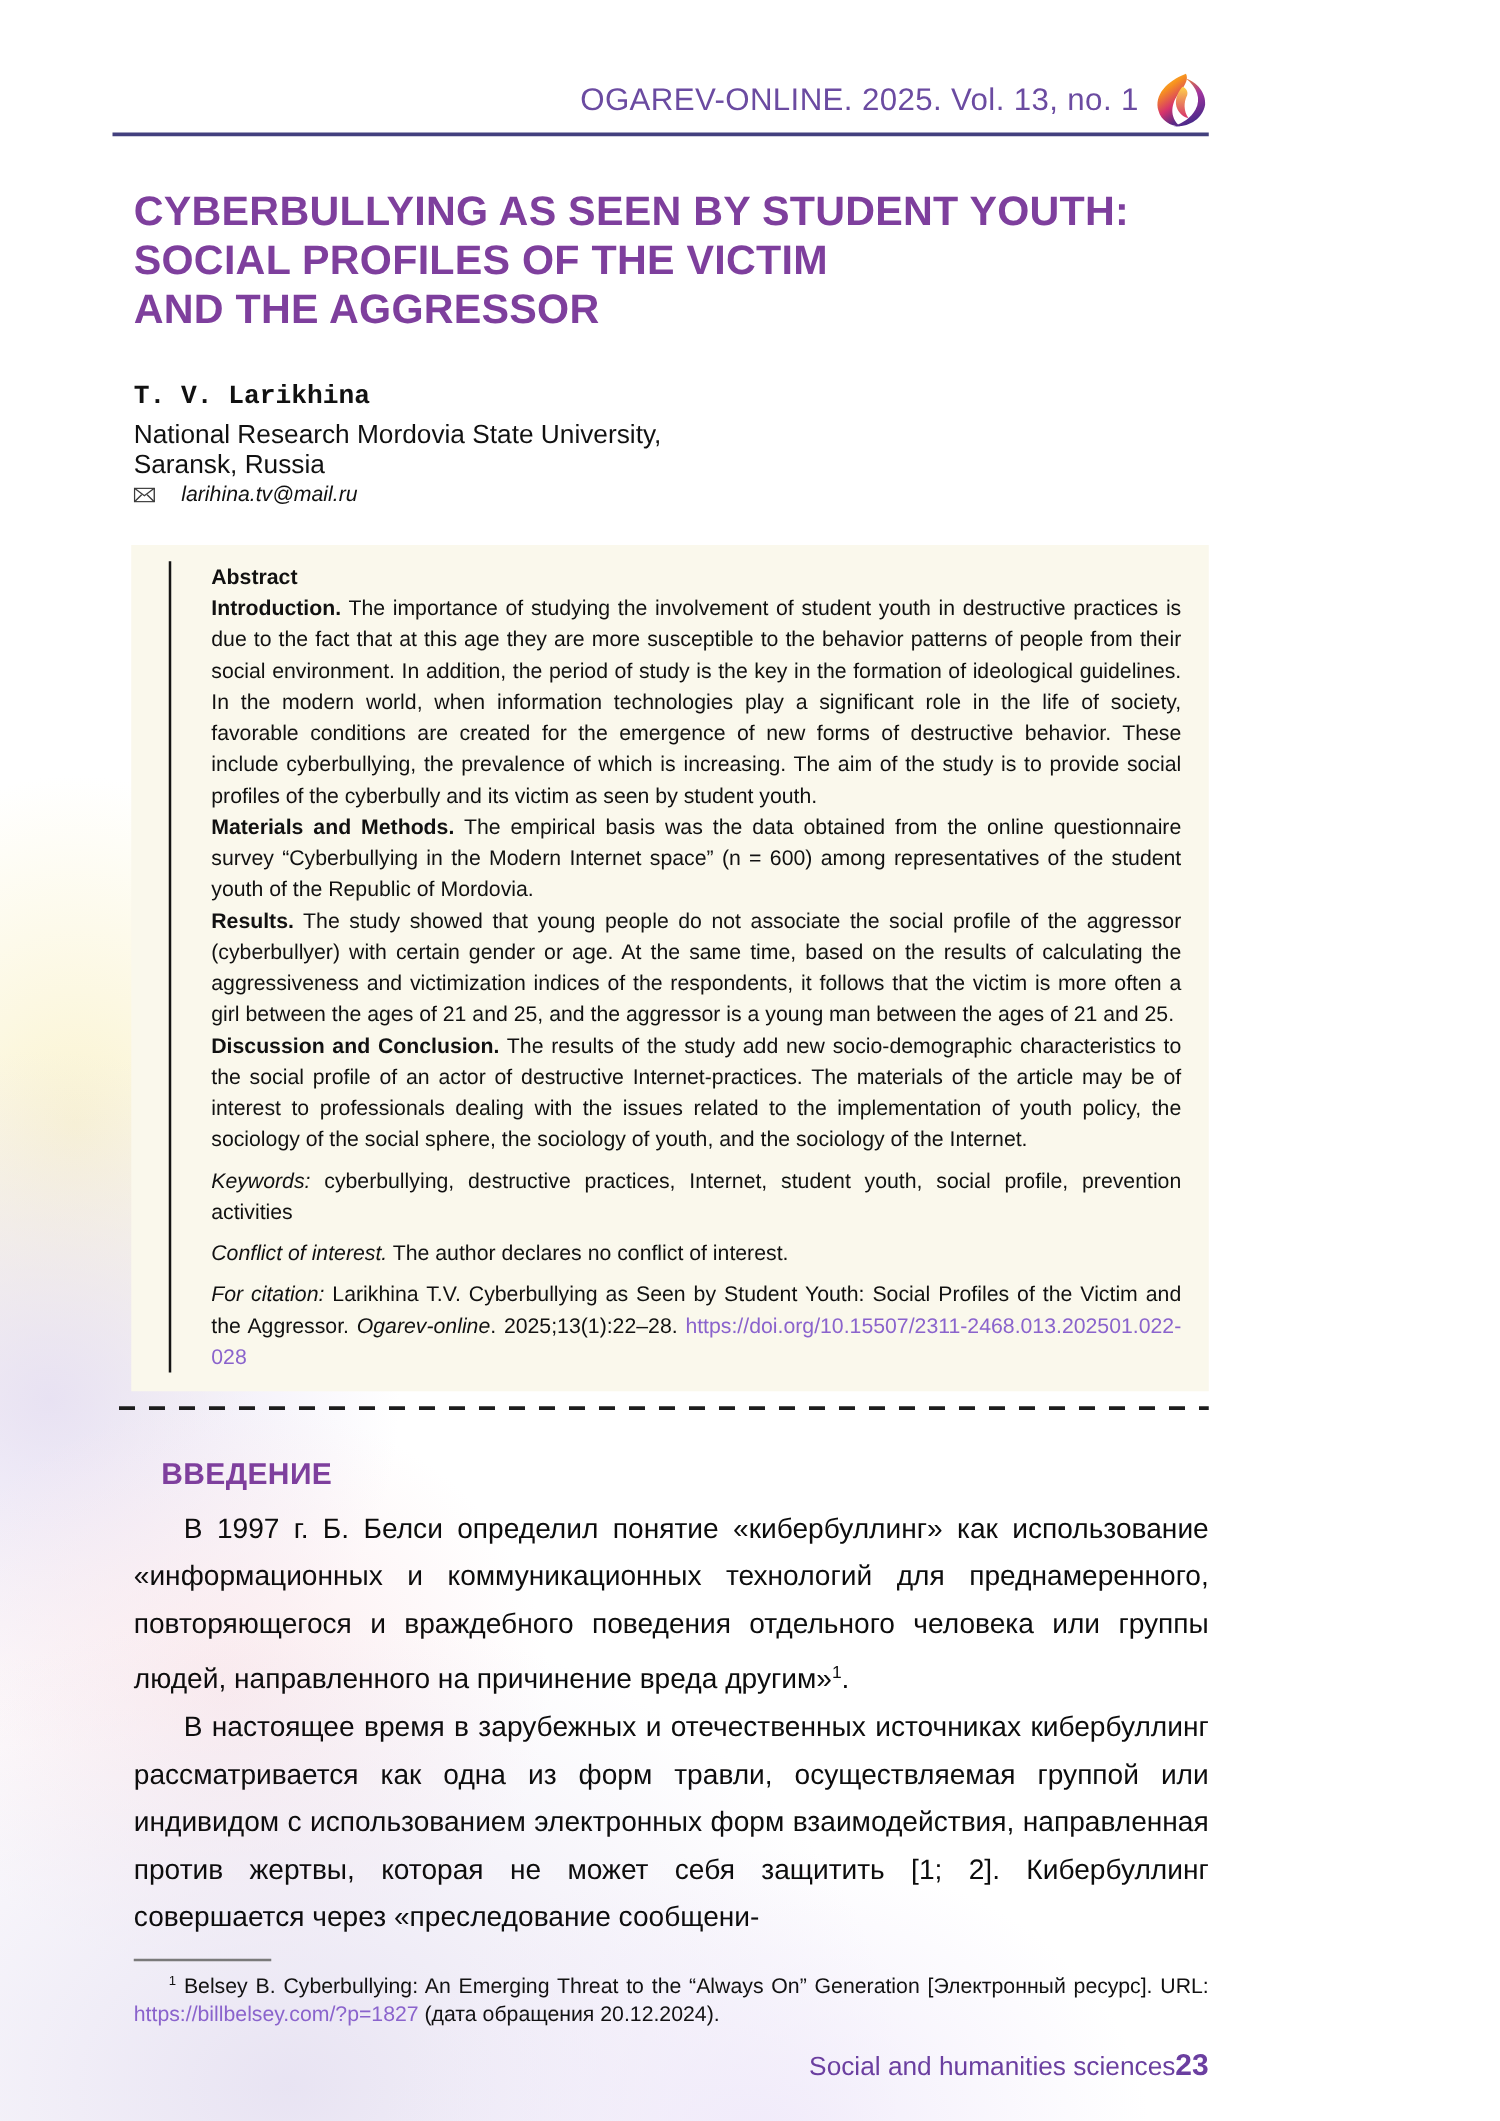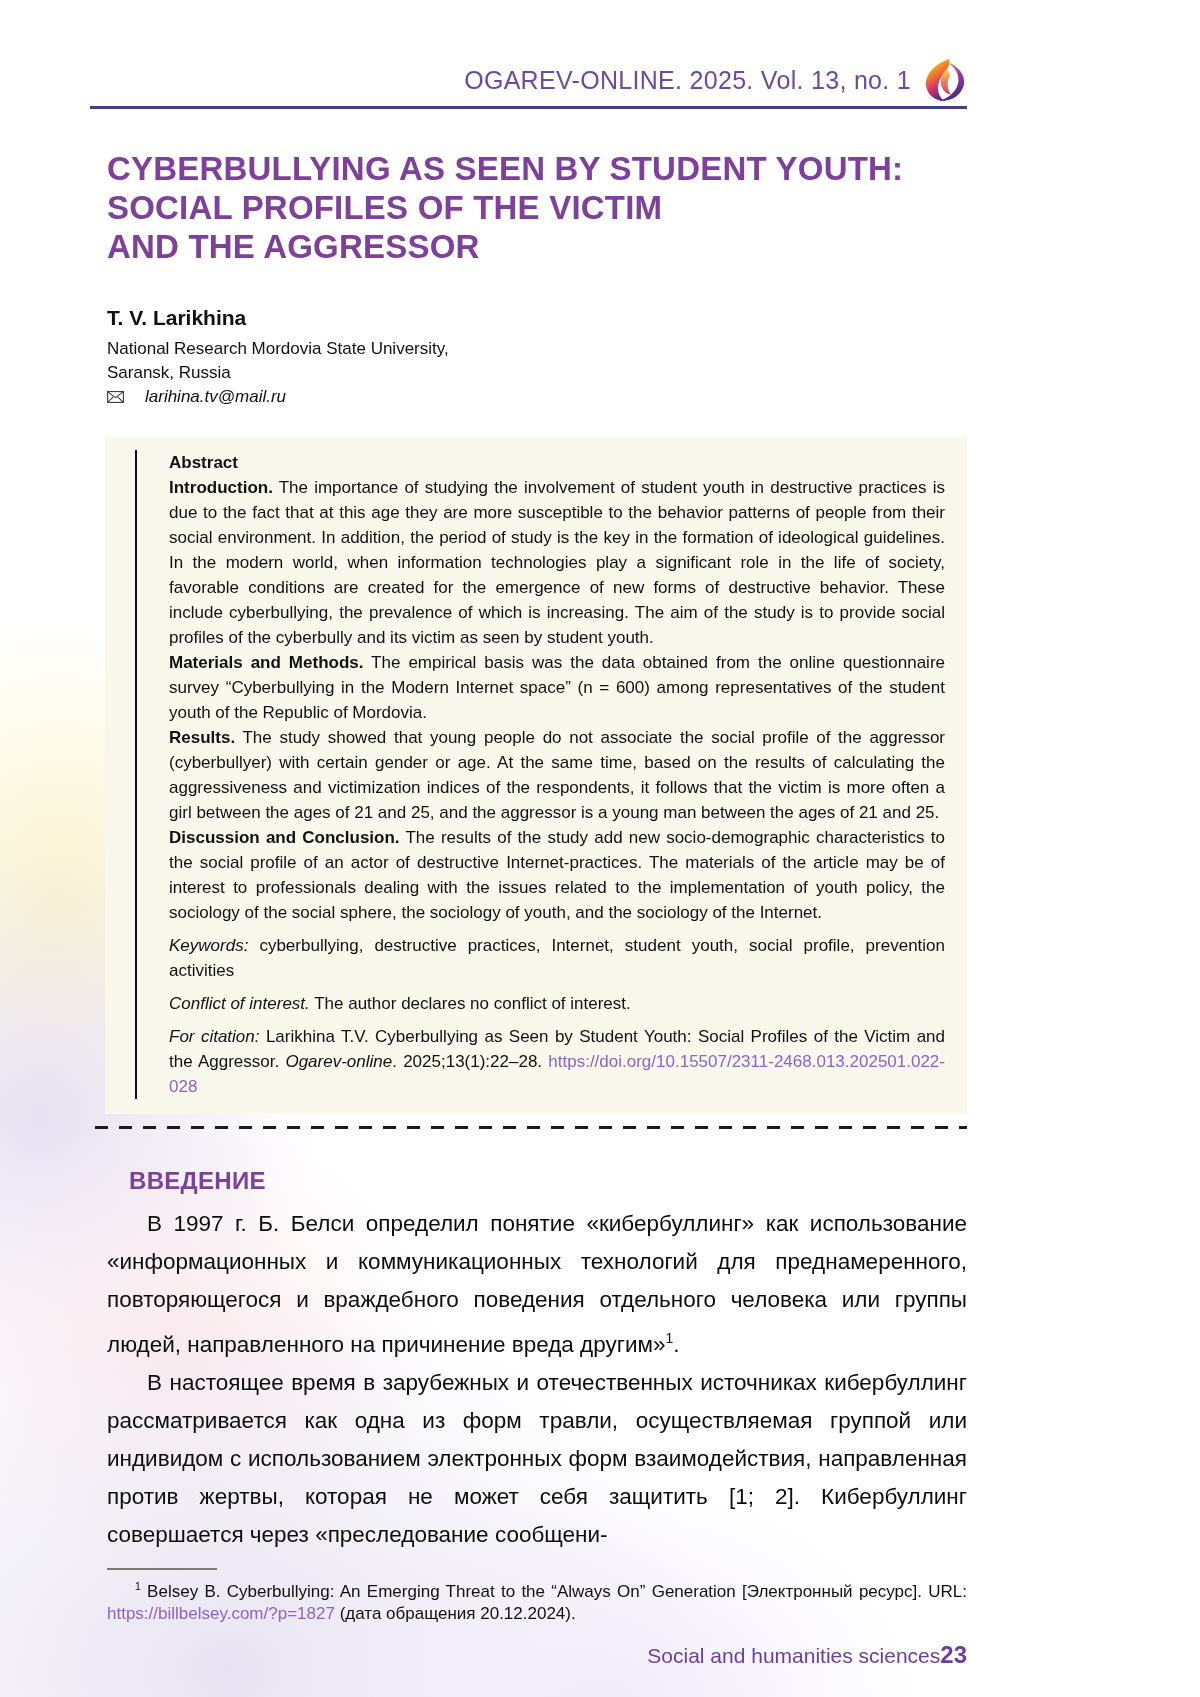--- a/index.html
+++ b/index.html
@@ -24,22 +24,22 @@
 
   
   .header-row { display:flex; justify-content:flex-end; align-items:center; gap:10px;
     border-bottom:3px solid #43407e; padding-bottom:4px; margin-left:-17px; }
   .journal-line { color:#6b4ba1; font-size:25px; letter-spacing:0.3px; }
   .logo { width:46px; height:44px; flex:0 0 auto; }
 
   
   .article-title { margin-top:40px; color:#7e3f9d; font-weight:bold;
     font-size:33px; line-height:39px; letter-spacing:0.2px; }
-  .author-name { margin-top:40px; font-size:21px; font-weight:bold; }
-  .affil { margin-top:7px; font-size:17px; line-height:24px; }
+  .author-name { margin-top:40px; font-size:21px; font-weight:bold;font-family:Liberation Mono, monospace; }
+  .affil { margin-top:7px; font-size:21px; line-height:24px; }
   .email-line { font-size:17px; line-height:24px; font-style:italic; display:flex; align-items:center; gap:21px; }
   .email-line svg { flex:0 0 auto; }
 
   
   .abstract-box { margin-top:28px; margin-left:-2px; background:#faf8ec;
     padding:13px 22px 15px 0; }
   .abstract-inner { margin-left:30px; border-left:2px solid #151515; padding-left:32px; }
   .abs-h { font-size:17px; font-weight:bold; line-height:25px; }
   .abs-p { margin:0; font-size:17px; line-height:25px; text-align:justify; }
   .abs-gap { margin-top:8px; }

